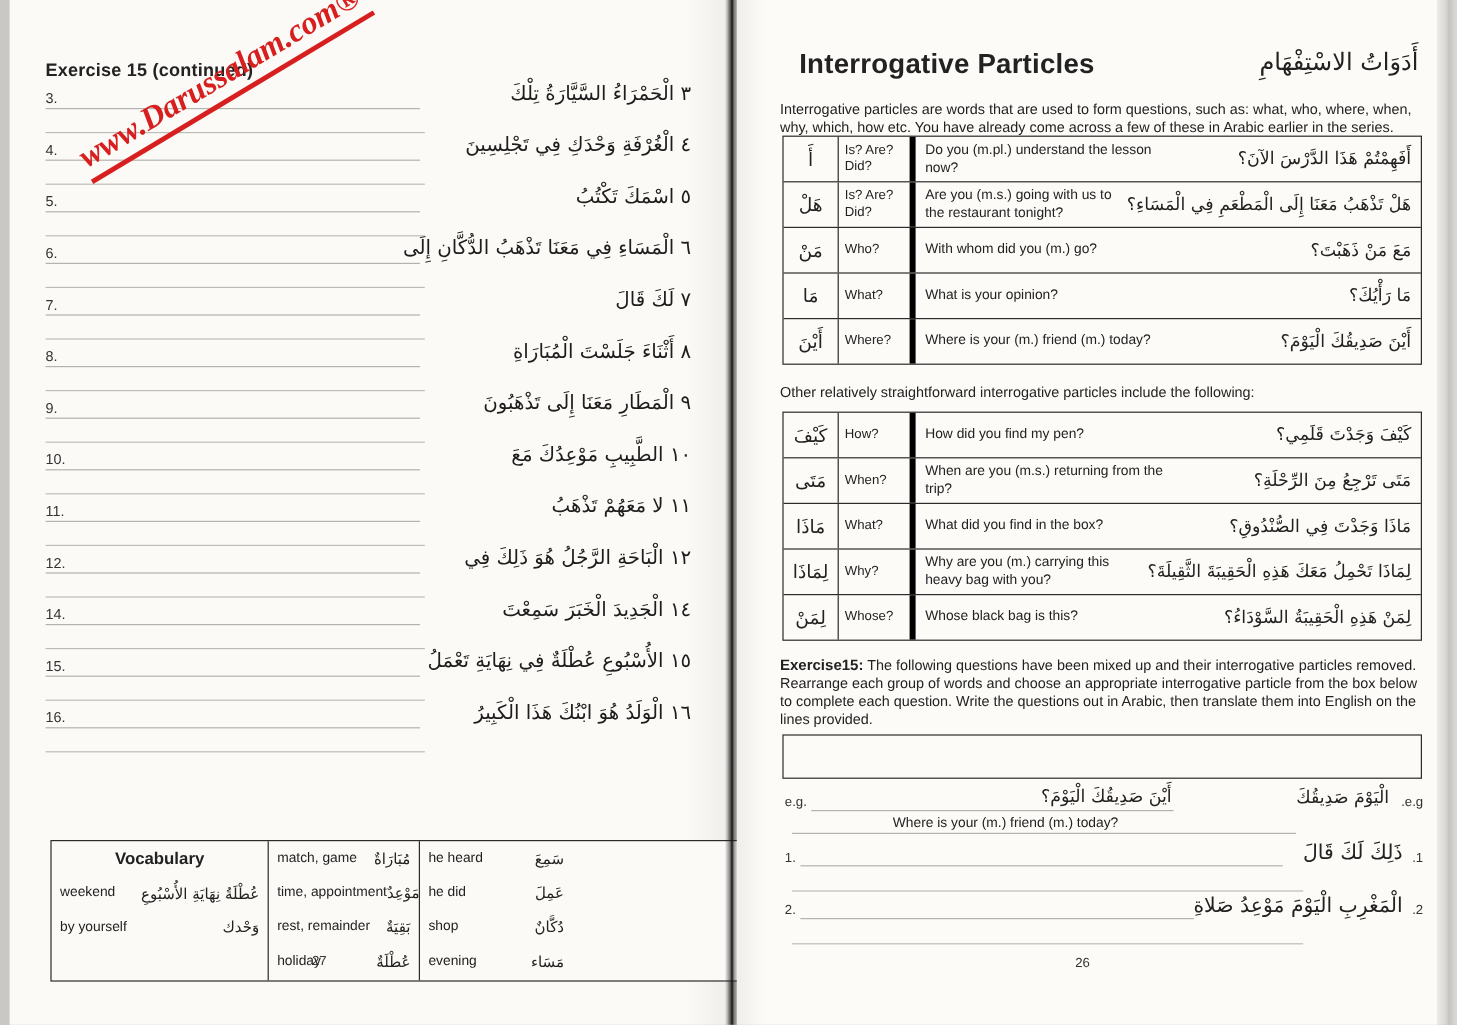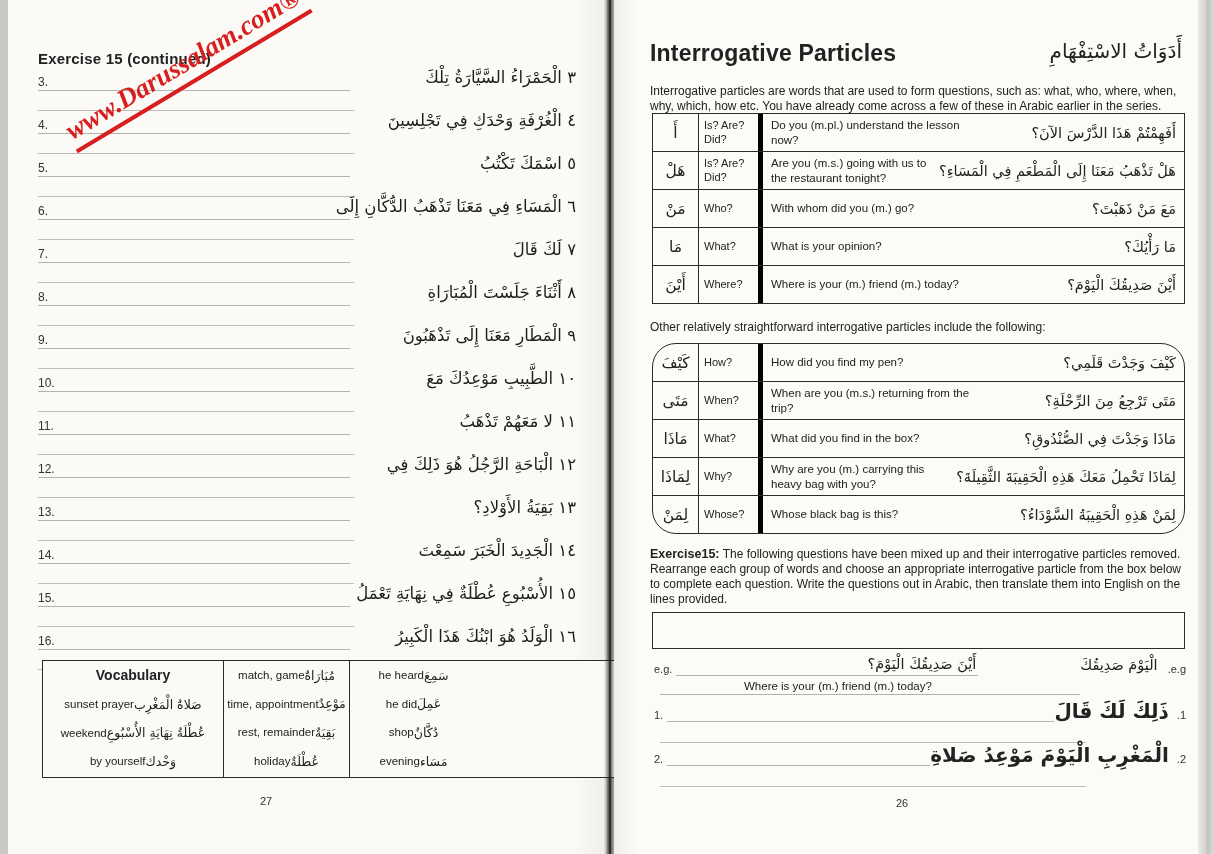--- a/index.html
+++ b/index.html
@@ -31,42 +31,42 @@
     white-space:nowrap;z-index:5;
   }
   .items{position:absolute;left:30px;top:68px;width:540px;}
   .ex-item{position:relative;height:43px;}
   .ex-lines{width:312px;}
   .ex-l1{height:22px;display:flex;align-items:flex-end;border-bottom:1px solid #b3b2ad;}
   .ex-num{font-size:12px;color:#333;padding-bottom:1px;min-width:18px;}
   .ex-l2{height:19px;border-bottom:1px solid #bdbcb7;width:316px;}
   .ex-ar{position:absolute;right:2px;top:-3px;font-size:16.5px;line-height:26px;white-space:nowrap;color:#1d1d1d;}
 
-  .vocab{position:absolute;left:34px;top:660px;width:576px;height:118px;
+  .vocab{position:absolute;left:34px;top:700px;width:576px;height:118px;
     border:1.5px solid #2b2b2b;display:flex;background:#fbfaf7;box-sizing:border-box;}
   .vg{box-sizing:border-box;}
   .vg+.vg{border-left:1px solid #2b2b2b;}
   .vg1{width:180px;}.vg2{width:126px;}.vg3{width:90px;}.vg4{width:128px;}
   .vhead{height:29px;line-height:29px;text-align:center;font-weight:bold;font-size:14px;}
-  .vrow{height:28.6px;display:flex;justify-content:center;align-items:center;padding:0 7px;}
+  .vrow{height:28.6px;display:flex;justify-content:space-between;align-items:center;padding:0 7px;}
   .ven{font-size:11.5px;white-space:nowrap;}
   .var{font-size:12.5px;white-space:nowrap;}
 
   .pageno{position:absolute;font-size:11px;color:#333;}
   .pn-left{left:252px;top:795px;}
   .pn-right{left:282px;top:797px;}
 
   
-  .rp-title{position:absolute;left:36px;top:40px;font-size:23px;font-weight:bold;letter-spacing:.2px;}
+  .rp-title{position:absolute;left:52px;top:40px;font-size:23px;font-weight:bold;letter-spacing:.2px;}
   .rp-title-ar{position:absolute;right:16px;top:36px;font-size:20px;line-height:30px;text-align:right;}
   .rp-intro{position:absolute;left:36px;top:84px;width:540px;font-size:12px;line-height:1.25;}
 
   .ptable{position:absolute;left:38px;width:533px;border:1.5px solid #2b2b2b;background:#fcfbf8;box-sizing:border-box;}
   .t1{top:113px;}
-  .t2{top:343px;border-radius:24px;}
+  .t2{top:343px;}
   .prow{display:flex;align-items:stretch;}
   .prow+.prow{border-top:1px solid #2b2b2b;}
   .pc{box-sizing:border-box;}
   .pc-particle{width:46px;border-right:1px solid #2b2b2b;display:flex;align-items:center;justify-content:center;
     font-size:15.5px;padding:4px 2px;}
   .pc-meaning{width:64px;border-right:5px solid #000000;display:flex;align-items:center;
     font-size:11px;line-height:1.25;padding:3px 5px;}
   .pc-q{flex:1;display:flex;justify-content:space-between;align-items:center;padding:4px 8px;min-height:37px;}
   .qen{font-size:11.5px;line-height:1.25;max-width:218px;}
   .qar{font-size:14.5px;line-height:22px;text-align:right;white-space:nowrap;}
@@ -92,21 +92,21 @@
   .answerline{position:absolute;left:46px;top:676px;width:420px;border-bottom:1px solid #b3b2ad;
     font-size:11.5px;padding:4px 0 2px 84px;box-sizing:border-box;}
 
   .questions{position:absolute;left:40px;top:700px;width:532px;}
   .qblock{height:44px;}
   .qmain{display:flex;align-items:flex-end;height:22px;}
   .qnum{font-size:11px;color:#333;padding-bottom:1px;}
   .qrule{width:402px;border-bottom:1px solid #b3b2ad;margin-left:4px;height:100%;}
   .qspacer{flex:1;}
   .qright{display:flex;direction:rtl;gap:8px;align-items:flex-end;}
-  .qright .ar{font-size:20px;line-height:22px;white-space:nowrap;font-weight:bold;}
+  .qright .ar{font-size:17px;line-height:22px;white-space:nowrap;}
   .qright .qnum{font-family:"Liberation Sans",sans-serif;}
   .qsub{width:426px;border-bottom:1px solid #bdbcb7;height:20px;margin-left:6px;}
 </style>
 </head>
 <body>
 
 <div class="page page-left">
   <div class="watermark">www.Darussalam.com®</div>
   <div class="lp-header">Exercise 15 (continued)</div>
 
@@ -197,29 +197,20 @@
           <div class="ex-l1">
             <span class="ex-num">12.</span>
           </div>
           <div class="ex-l2"></div>
         </div>
         <div class="ex-ar ar">١٢ الْبَاحَةِ الرَّجُلُ هُوَ ذَلِكَ فِي</div>
       </div>
       <div class="ex-item">
         <div class="ex-lines">
           <div class="ex-l1">
-            <span class="ex-num">13.</span>
-          </div>
-          <div class="ex-l2"></div>
-        </div>
-        <div class="ex-ar ar">١٣ بَقِيَةُ الأَوْلادِ؟</div>
-      </div>
-      <div class="ex-item">
-        <div class="ex-lines">
-          <div class="ex-l1">
             <span class="ex-num">14.</span>
           </div>
           <div class="ex-l2"></div>
         </div>
         <div class="ex-ar ar">١٤ الْجَدِيدَ الْخَبَرَ سَمِعْتَ</div>
       </div>
       <div class="ex-item">
         <div class="ex-lines">
           <div class="ex-l1">
             <span class="ex-num">15.</span>
@@ -235,24 +226,20 @@
           </div>
           <div class="ex-l2"></div>
         </div>
         <div class="ex-ar ar">١٦ الْوَلَدُ هُوَ ابْنُكَ هَذَا الْكَبِيرُ</div>
       </div>
   </div>
 
   <div class="vocab">
     <div class="vg vg1">
       <div class="vhead">Vocabulary</div>
-      <div class="vrow">
-          <span class="ven">sunset prayer</span>
-          <span class="var ar">صَلاةُ الْمَغْرِب</span>
-        </div>
         <div class="vrow">
           <span class="ven">weekend</span>
           <span class="var ar">عُطْلَةُ نِهَايَةِ الأُسْبُوعِ</span>
         </div>
         <div class="vrow">
           <span class="ven">by yourself</span>
           <span class="var ar">وَحْدك</span>
         </div>
     </div>
     <div class="vg vg2">

